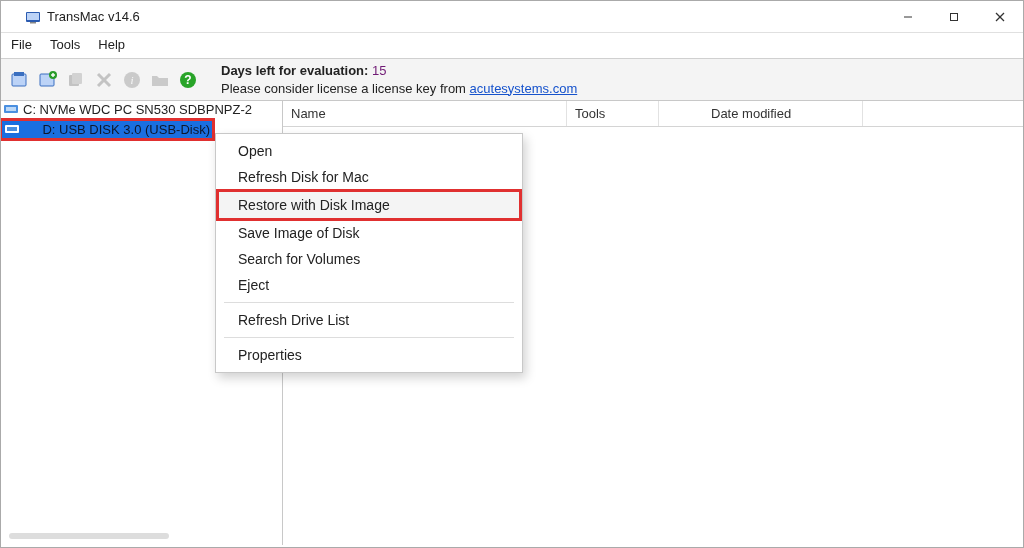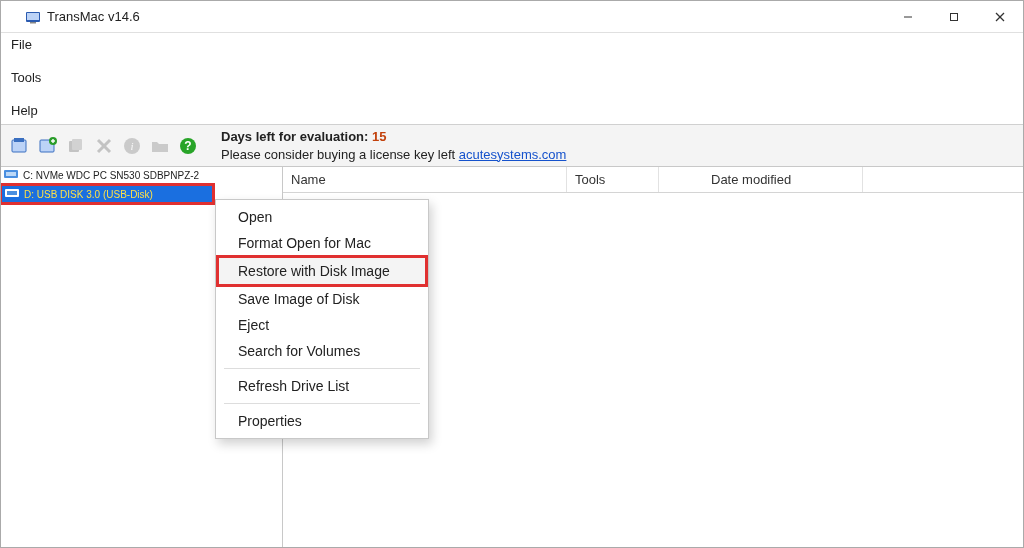--- a/index.html
+++ b/index.html
@@ -27,58 +27,58 @@
   }
   .titlebar .title { flex: 0 0 auto; }
   .titlebar .spacer { flex: 1; }
   .winbtn {
     width: 46px; height: 32px; display:flex; align-items:center; justify-content:center;
     color:#333;
   }
   .menubar {
     display:flex; gap:18px; padding:4px 10px 6px 10px;
     border-bottom: 1px solid #d0d0d0;
-    flex-direction: column;
   }
   .menubar span { cursor: default; }
   .toolbar {
     display:flex; align-items:center; gap:6px;
     padding:4px 8px;
     background:#f4f4f4;
     border-bottom: 1px solid #c8c8c8;
     height:42px;
   }
   .tb-icon {
     width:22px; height:22px; display:flex; align-items:center; justify-content:center;
     border-radius:3px;
   }
   .tb-msg { margin-left:16px; line-height:1.35; }
   .tb-msg .l1 b { font-weight:700; }
-  .tb-msg .days { color:#c2410c; font-weight:700; }
+  .tb-msg .days { color:#701a75; font-weight:400; }
   .tb-msg .l2 a { color:#1552cc; text-decoration:underline; }
   .workspace {
     display:flex;
     height: calc(548px - 32px - 30px - 42px);
   }
   .sidebar {
     width: 282px;
     border-right: 1px solid #c8c8c8;
     position: relative;
     overflow: hidden;
     background:#fff;
   }
   .drive-row {
     display:flex; align-items:center; gap:4px;
     padding:1px 2px;
     white-space: nowrap;
-    font-size:10px;
+    font-size:13px;
   }
   .drive-row.selected {
     background:#1a6fe0;
-    color:#fde047;
+    color:#0f172a;
+    justify-content:space-between;
   }
   .red-box {
     border:3px solid #e03030;
     padding:0 0;
     display:inline-flex;
     align-items:center;
   }
   .disk-ico { width:16px; height:14px; }
   .sb-scroll {
     position:absolute; bottom:6px; left:8px;
@@ -99,21 +99,21 @@
   }
   .col { padding:0 8px; border-right:1px solid #e2e2e2; height:100%; display:flex; align-items:center; }
   .col.name { flex:1; }
   .col.size { width:92px; }
   .col.date { width:160px;margin-left:44px; }
   .col.tail { width:160px; border-right:none; }
   .ctxmenu {
     position:absolute;
     top: 32px;
     left: -68px;
-    width: 214px;
+    width: 308px;
     background:#fff;
     border:1px solid #c8c8c8;
     box-shadow: 3px 5px 10px rgba(0,0,0,0.18);
     padding:4px 0;
     z-index: 50;
   }
   .ctxitem {
     padding:5px 22px;
     font-size:14px;
     color:#222;
@@ -201,21 +201,21 @@
       </svg>
   </div>
   <div class="tb-icon">
     <svg width="18" height="18" viewBox="0 0 18 18">
         <circle cx="9" cy="9" r="8" fill="#28a428"></circle>
         <text x="9" y="13" text-anchor="middle" fill="#fff" font-size="12" font-weight="bold">?</text>
       </svg>
   </div>
   <div class="tb-msg">
     <div class="l1"><b>Days left for evaluation:</b> <span class="days">15</span></div>
-    <div class="l2"><span>Please consider buying a license key left </span><a href="#">acutesystems.com</a></div>
+    <div class="l2"><span>Please consider license a license key from </span><a href="#">acutesystems.com</a></div>
   </div>
 </div>
 
 <div class="workspace">
 
   <div class="sidebar">
     <div class="drive-row">
       <svg class="disk-ico" viewBox="0 0 16 14">
           <rect x="1" y="2" width="14" height="8" rx="1" fill="#4a8fe0"></rect>
           <rect x="3" y="4" width="10" height="4" fill="#bcd8f7"></rect>
@@ -237,25 +237,25 @@
   <div class="content">
     <div class="cols">
       <div class="col name">Name</div>
       <div class="col size">Tools</div>
       <div class="col date">Date modified</div>
       <div class="col tail"></div>
     </div>
 
     <div class="ctxmenu">
       <div class="ctxitem">Open</div>
-      <div class="ctxitem">Format Open for Mac</div>
+      <div class="ctxitem">Refresh Disk for Mac</div>
       <div class="ctxitem highlight nohover">Restore with Disk Image</div>
       <div class="ctxitem">Save Image of Disk</div>
+      <div class="ctxitem">Search for Volumes</div>
       <div class="ctxitem">Eject</div>
-      <div class="ctxitem">Search for Volumes</div>
       <div class="ctxsep"></div>
       <div class="ctxitem">Refresh Drive List</div>
       <div class="ctxsep"></div>
       <div class="ctxitem">Properties</div>
     </div>
   </div>
 
 </div>
 
 </body></html>

